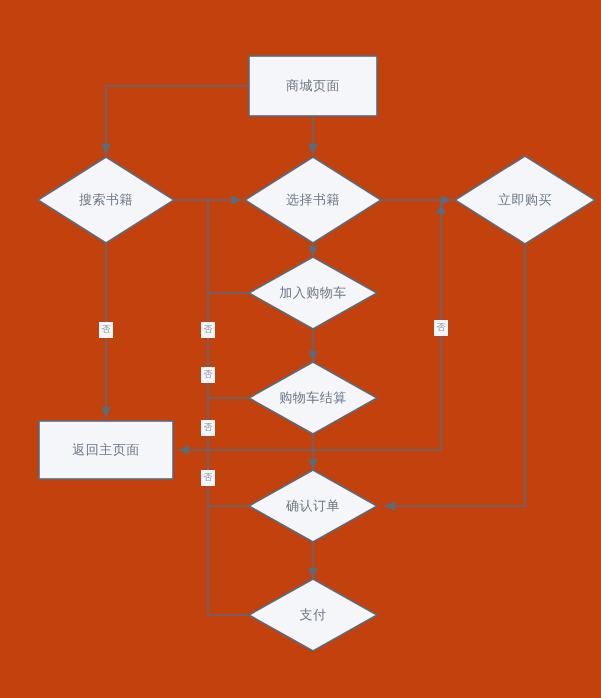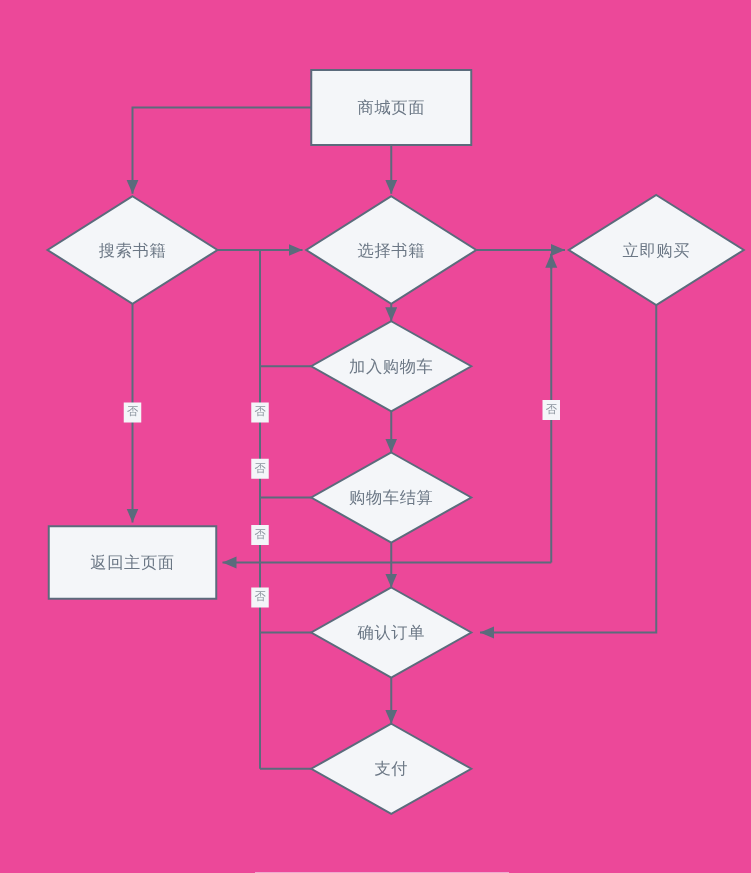--- a/index.html
+++ b/index.html
@@ -10,21 +10,21 @@
   body {
     width: 601px;
     height: 698px;
     font-family: "Liberation Sans", "DejaVu Sans", sans-serif;
     overflow: hidden;
   }
   #flowchart-root {
     position: relative;
     width: 601px;
     height: 698px;
-    background: #ec4899;
+    background: #c2410c;
   }
   svg#flow-svg {
     position: absolute;
     top: 0;
     left: 0;
     width: 601px;
     height: 698px;
     display: block;
   }
   .shape-outline {

